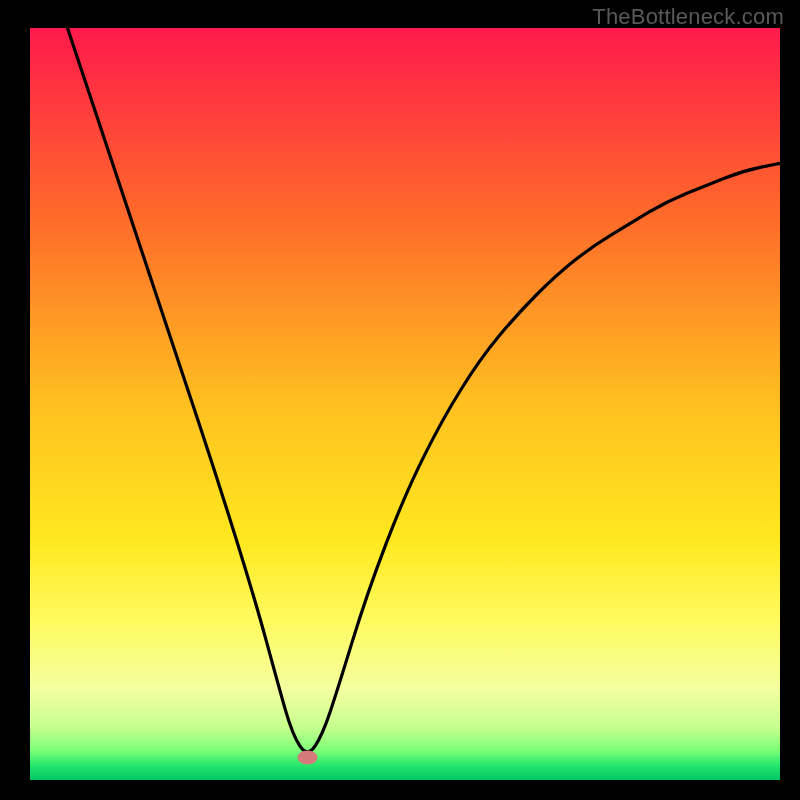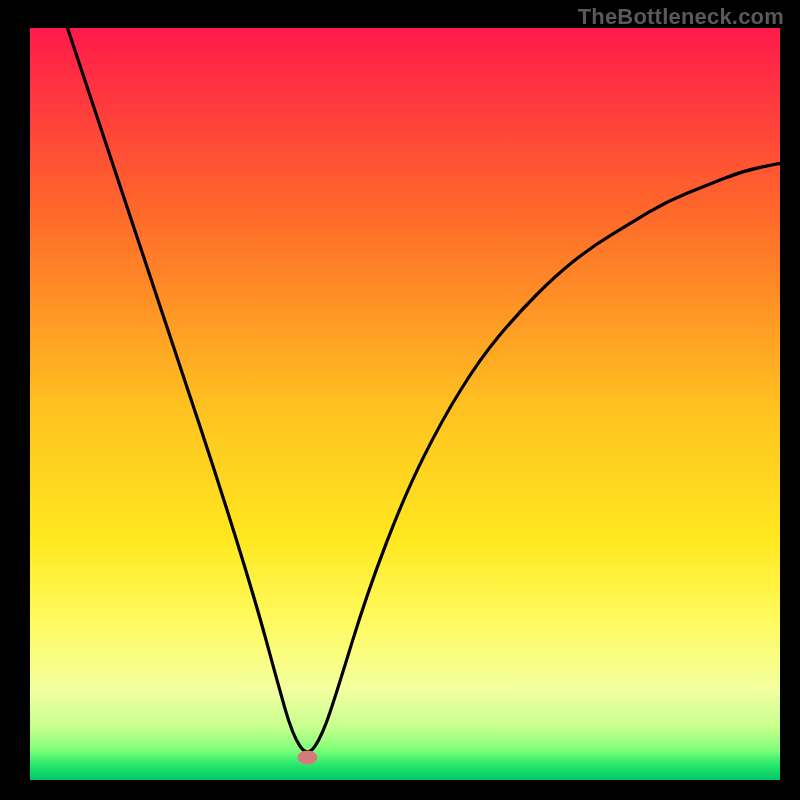--- a/index.html
+++ b/index.html
@@ -9,21 +9,21 @@
     background: #000;
     position: relative;
     font-family: Arial, Helvetica, sans-serif;
   }
   .watermark {
     position: absolute;
     top: 4px;
     right: 16px;
     color: #595959;
     font-size: 22px;
-    font-weight: 700;
+    font-weight: 400;
     letter-spacing: 0.2px;
     z-index: 10;
   }
   .plot-wrap {
     position: absolute;
     inset: 0;
   }
   svg { display: block; }
 </style>
 </head>

